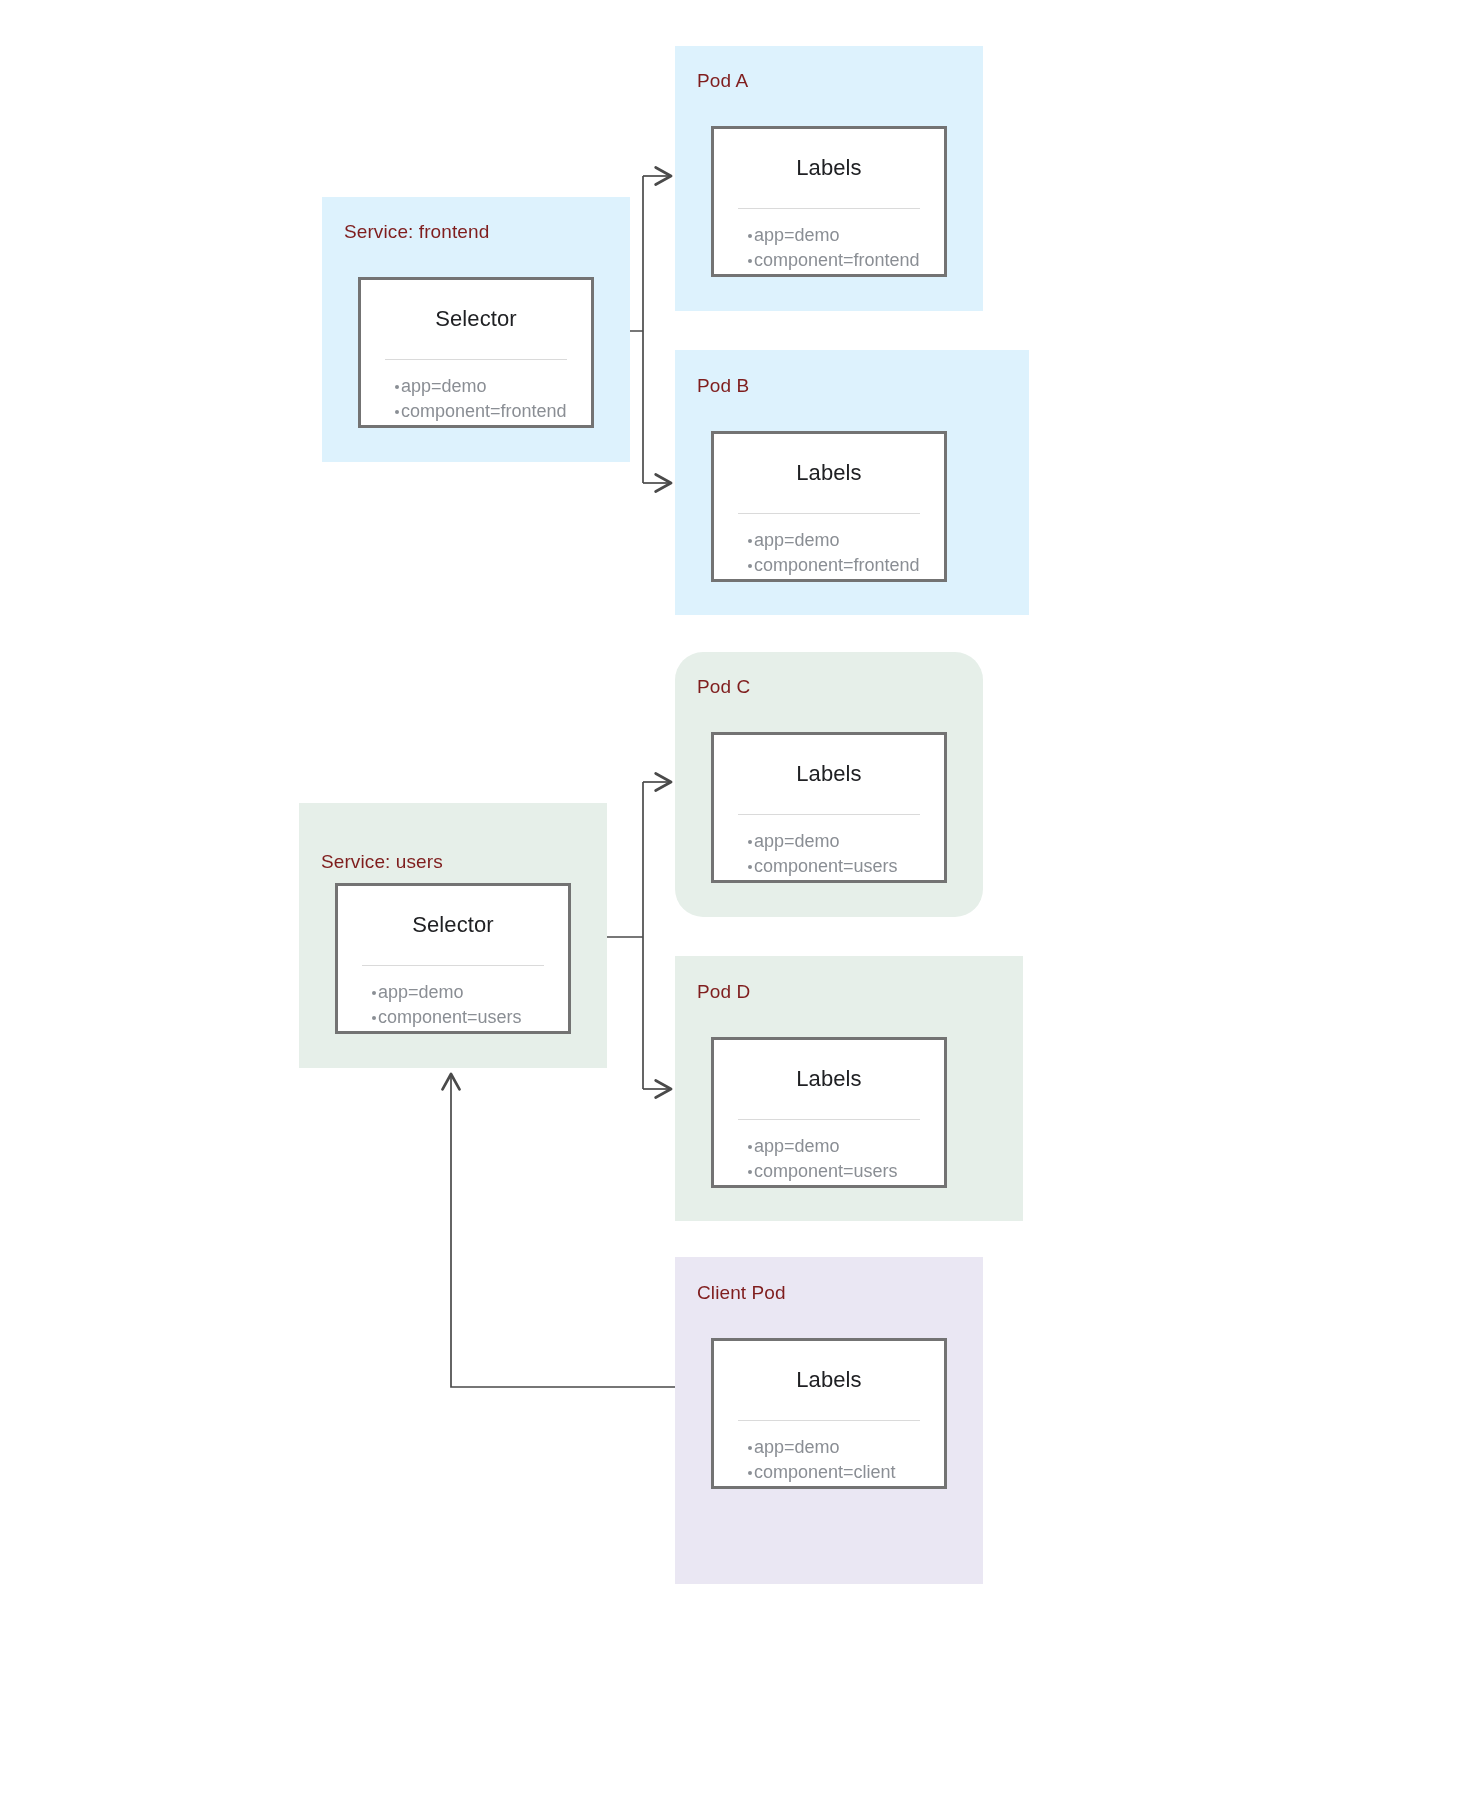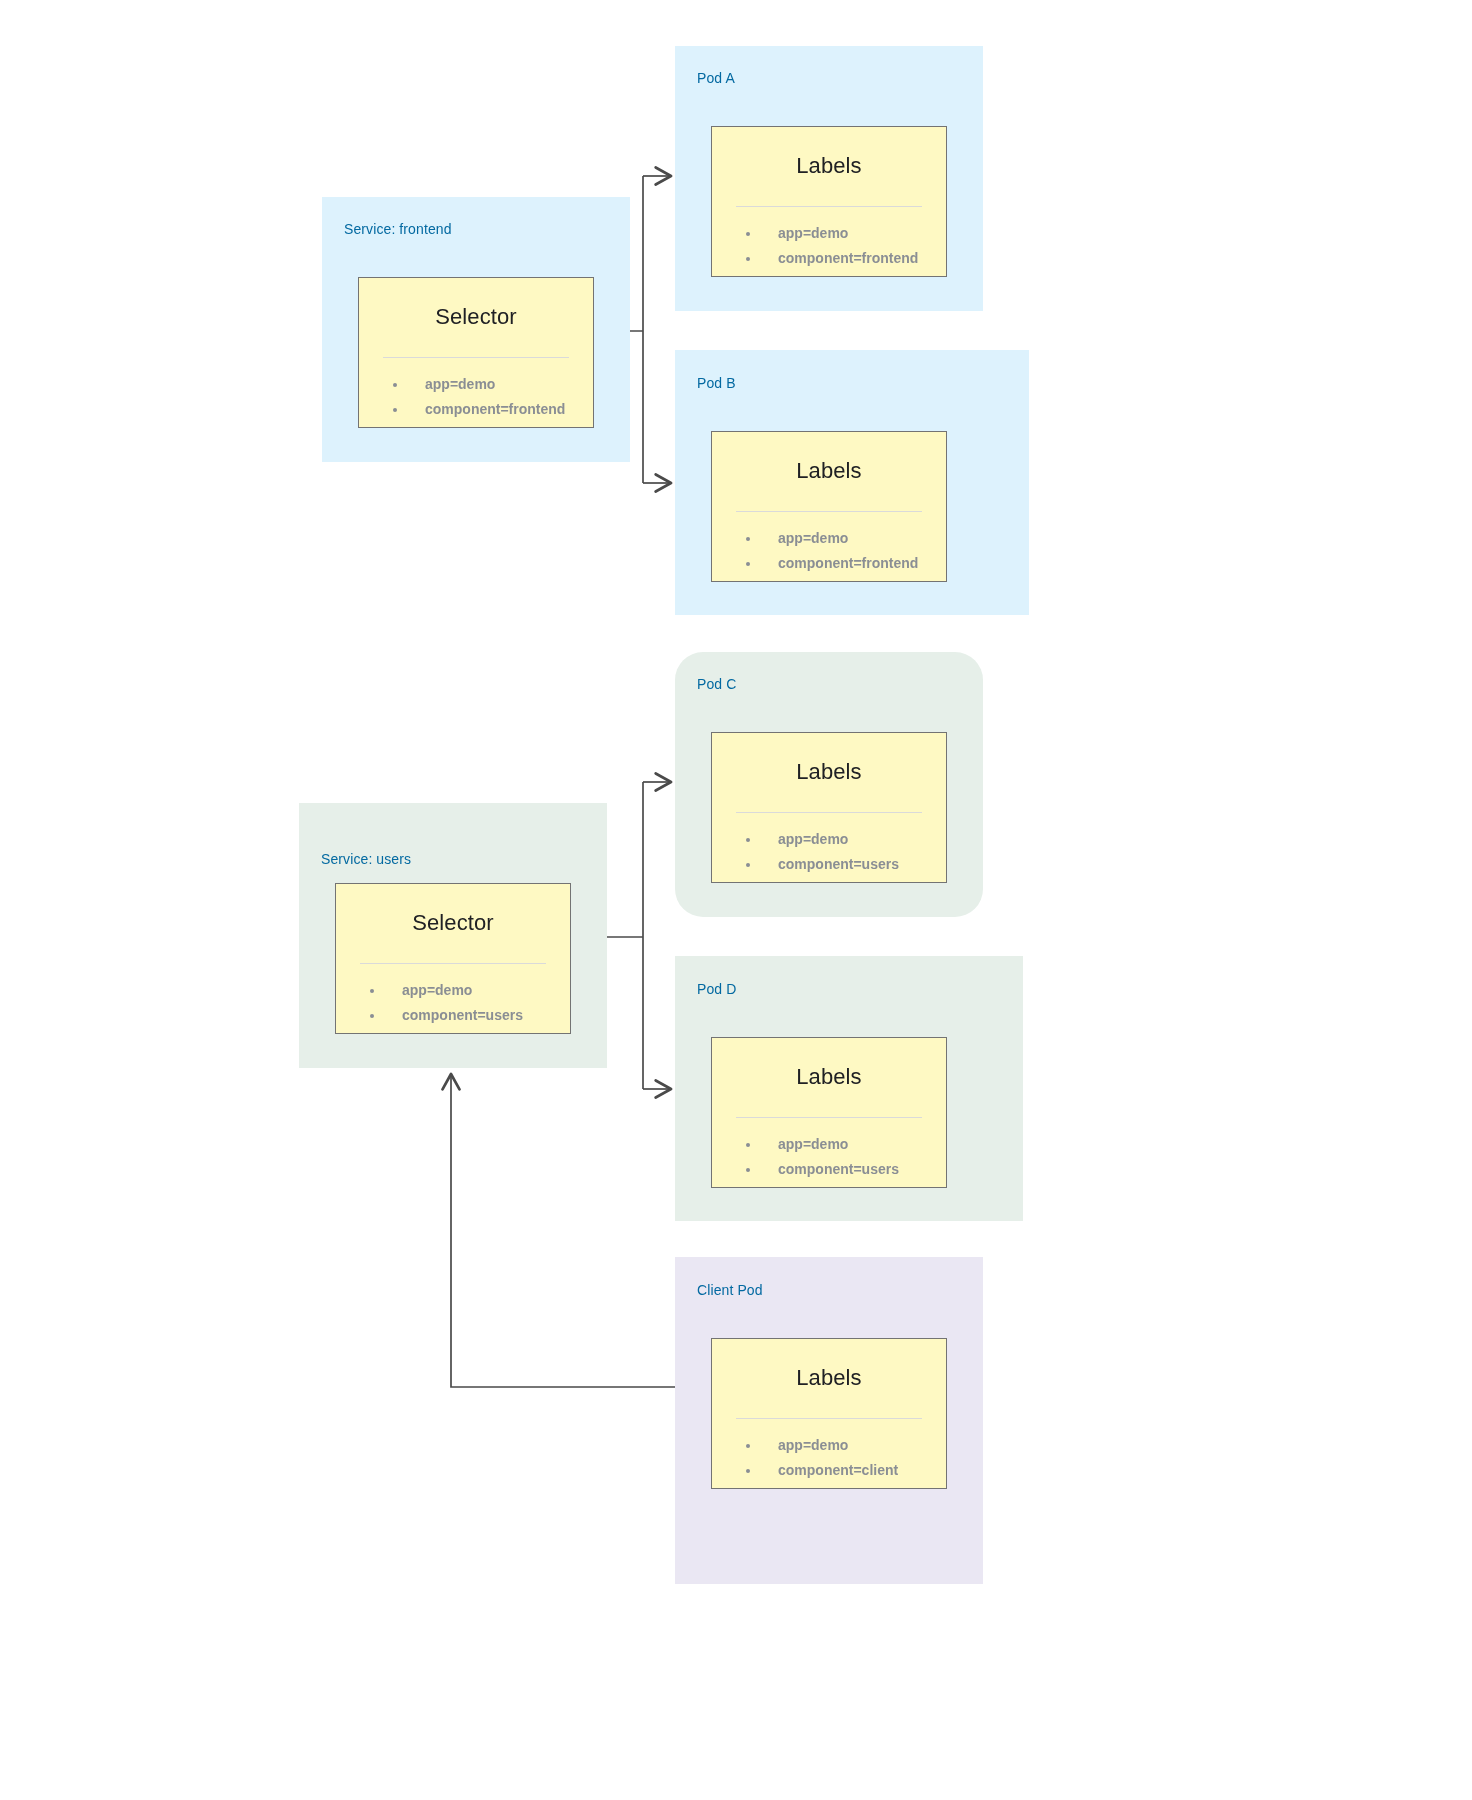--- a/index.html
+++ b/index.html
@@ -20,58 +20,57 @@
   }
 
   
   .group {
     position: absolute;
     box-sizing: border-box;
   }
   .group-title {
     position: absolute;
     left: 22px;
-    font-size: 14px;
-    color: #0369a1;
+    font-size: 19px;
+    color: #7f1d1d;
     letter-spacing: 0.1px;
     white-space: nowrap;
   }
 
   
   .card {
     position: absolute;
     box-sizing: border-box;
-    background: #fef9c3;
-    border: 1px solid #737373;
+    background: #ffffff;
+    border: 3px solid #737373;
   }
   .card-title {
     text-align: center;
     font-size: 22px;
     color: #202124;
     padding-top: 26px;
     letter-spacing: 0.1px;
   }
   .card-rule {
     height: 1px;
     background: #dadada;
     margin: 27px 24px 0 24px;
   }
   .card-list {
     list-style: none;
     margin: 0;
     padding: 14px 0 0 0;
   }
   .card-list li {
     position: relative;
-    font-size: 14px;
+    font-size: 18px;
     color: #8a8e94;
     line-height: 25px;
-    padding-left: 66px;
+    padding-left: 40px;
     white-space: nowrap;
-    font-weight: bold;
   }
   .card-list li::before {
     content: "";
     position: absolute;
     left: 34px;
     top: 11px;
     width: 4px;
     height: 4px;
     border-radius: 50%;
     background: #8a8e94;

